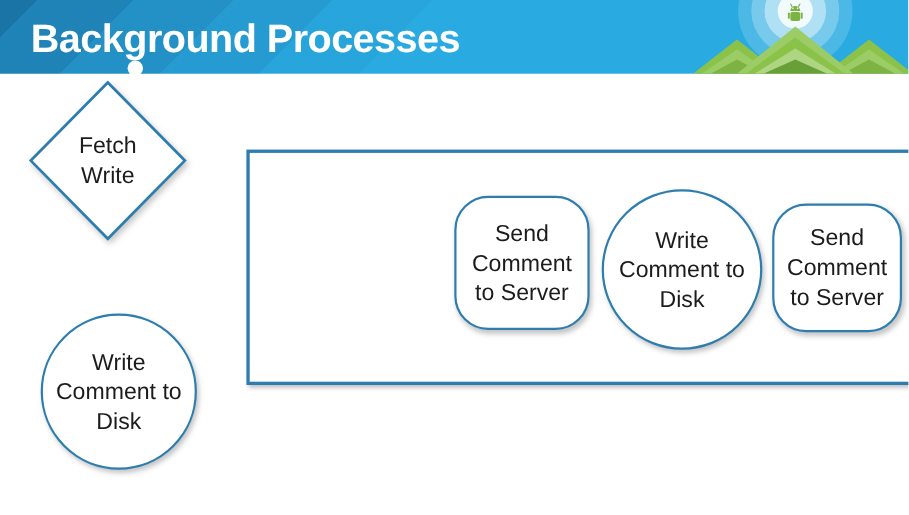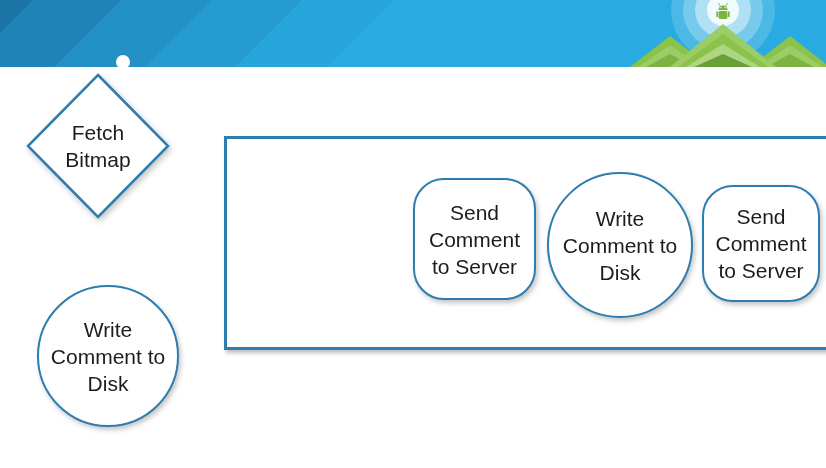--- a/index.html
+++ b/index.html
@@ -114,30 +114,31 @@
         <line x1="100" y1="5.8" x2="101.2" y2="3.6" stroke="#7cb342" stroke-width="1" stroke-linecap="round"></line>
         <path d="M92.5,10 a4.5,4.5 0 0 1 9,0 Z"></path>
         <circle cx="94.9" cy="7.6" r="0.7" fill="#ffffff"></circle>
         <circle cx="99.1" cy="7.6" r="0.7" fill="#ffffff"></circle>
         <rect x="92.5" y="11" width="9" height="8" rx="1.8"></rect>
         <rect x="90.3" y="11.3" width="1.7" height="5.8" rx="0.85"></rect>
         <rect x="102" y="11.3" width="1.7" height="5.8" rx="0.85"></rect>
       </g>
     </svg>
 
+    <h1 class="page-title">Background Processes</h1>
   </header>
 
   <div class="white-dot"></div>
 
   <div class="diamond-wrap">
     <svg width="144" height="146" viewBox="0 0 144 146">
       <polygon class="diamond-poly" points="72,2 142,73 72,144 2,73"></polygon>
     </svg>
     <div class="shape-label">Fetch
-Bitmap</div>
+Write</div>
   </div>
 
   <div class="circle-shape circle-left">
     <div class="shape-label">Write
 Comment to
 Disk</div>
   </div>
 
   <div class="process-container"></div>
 

